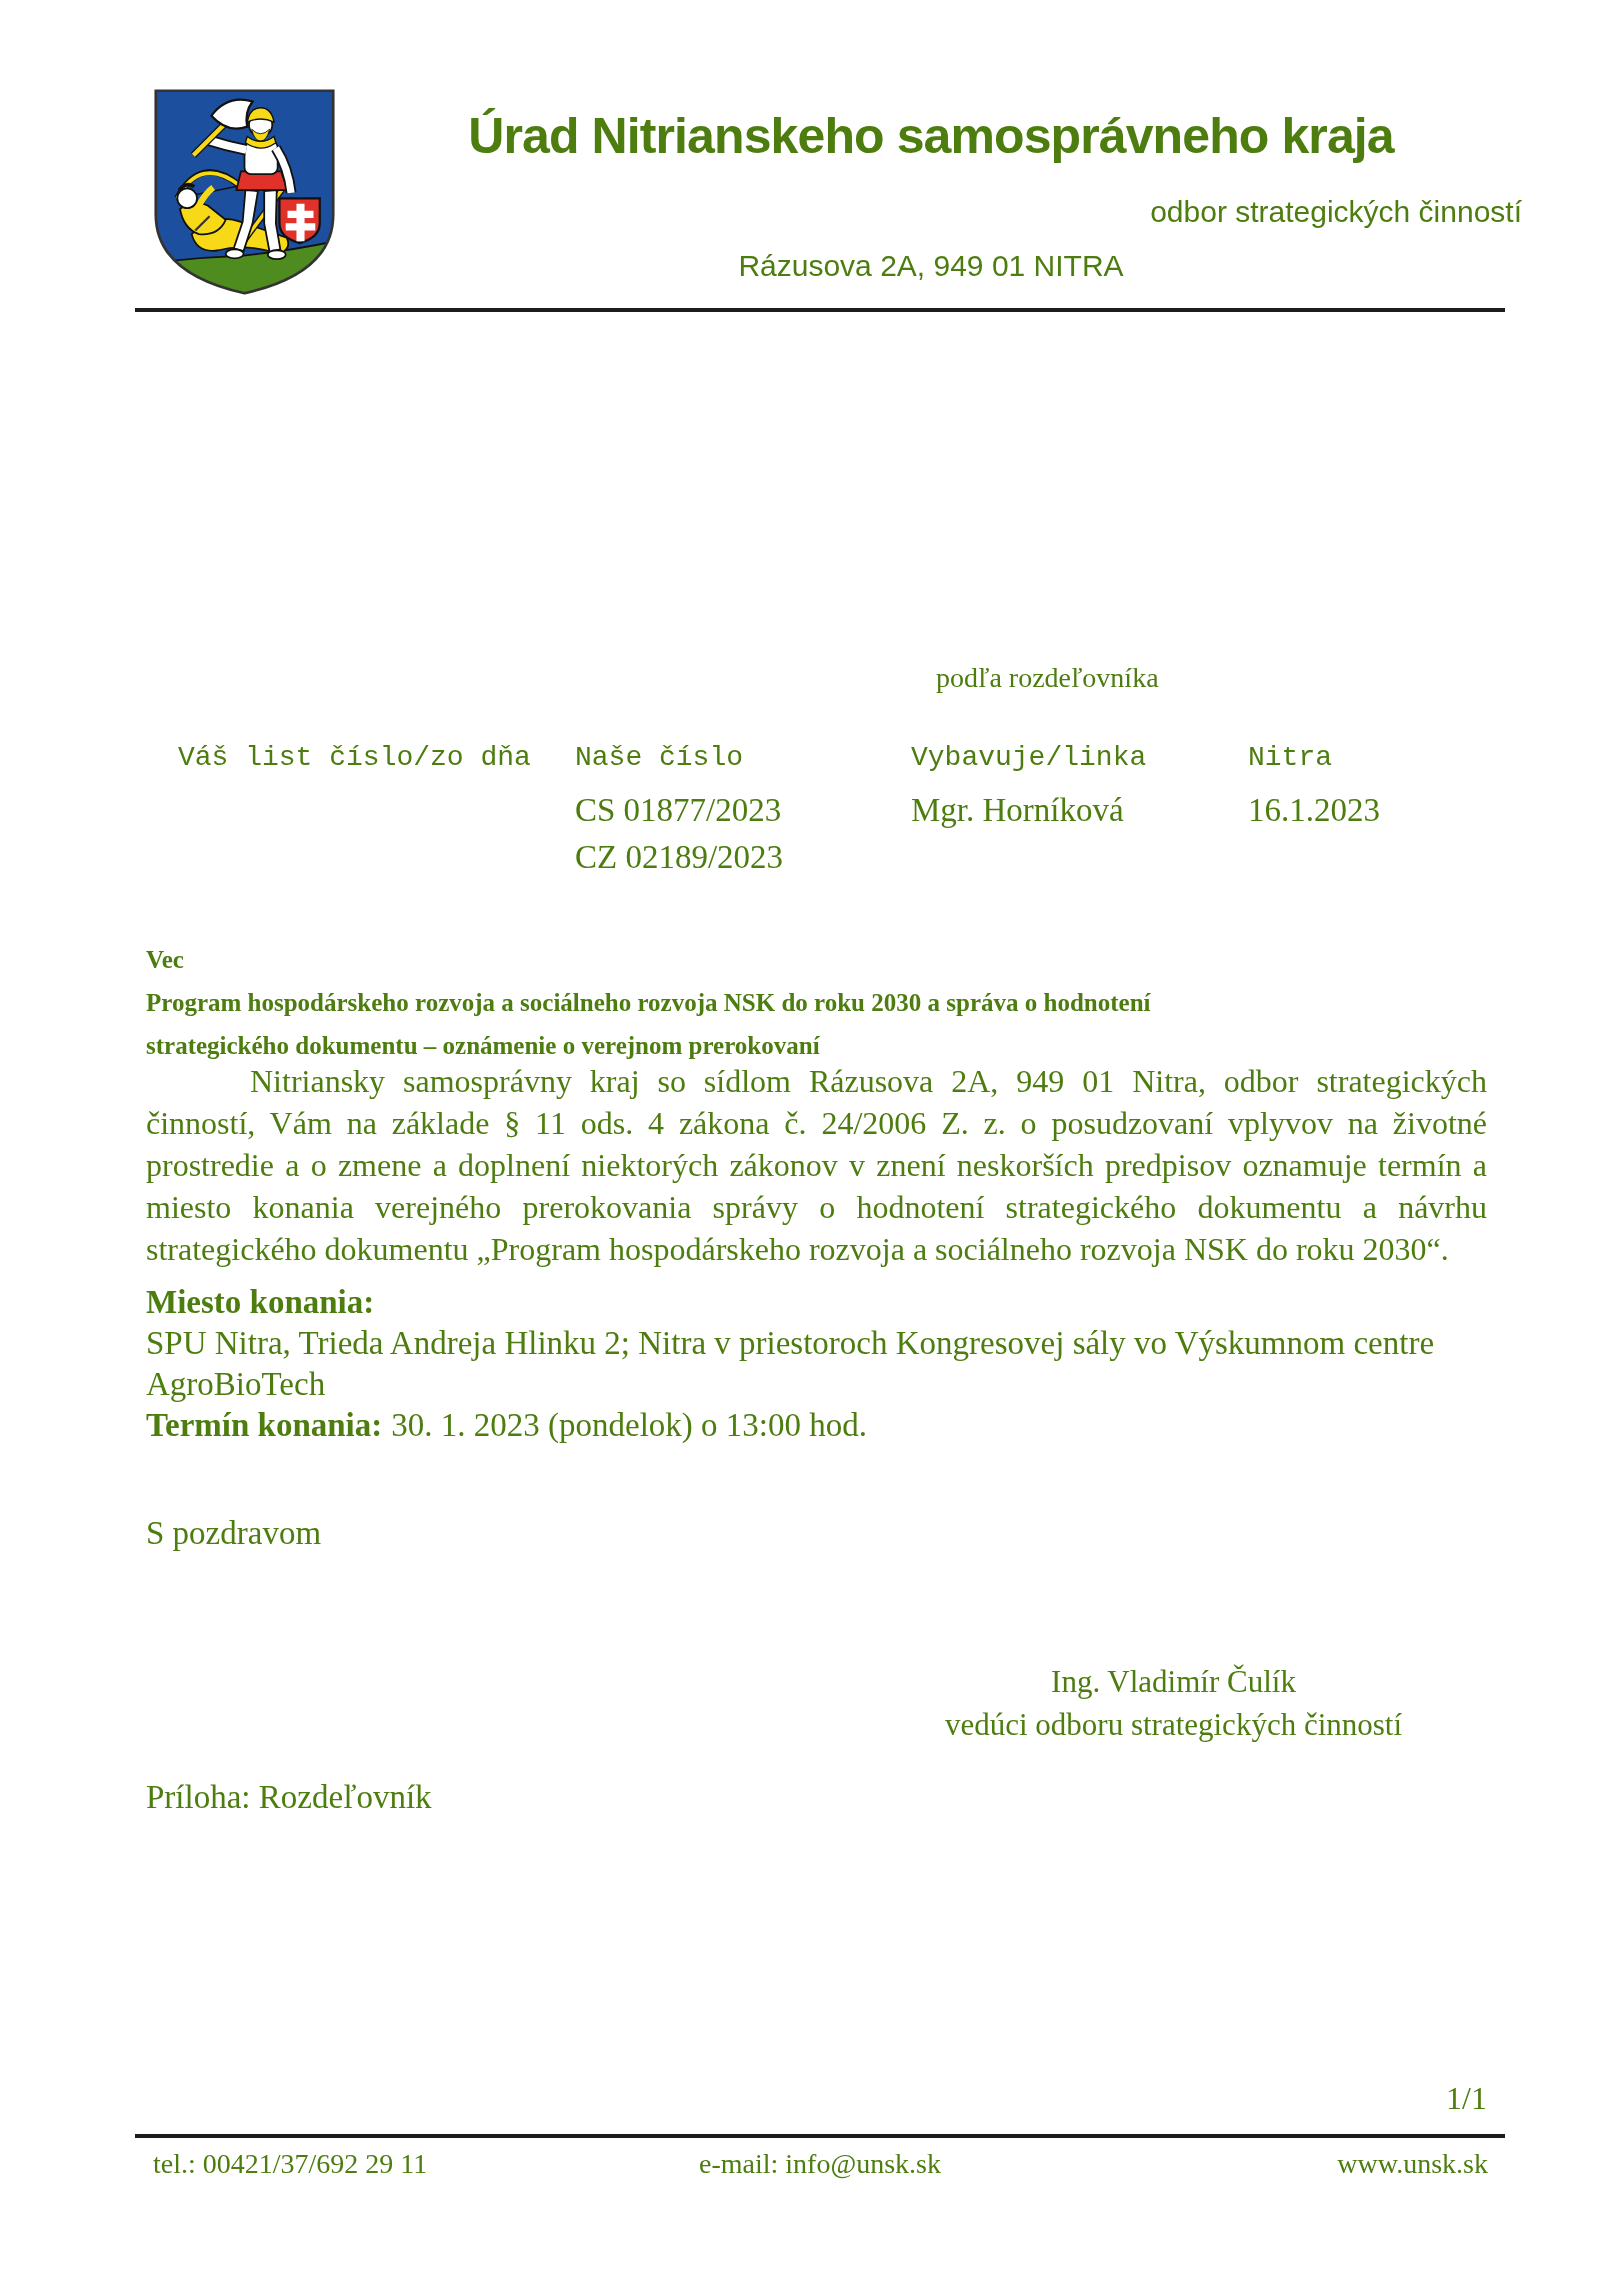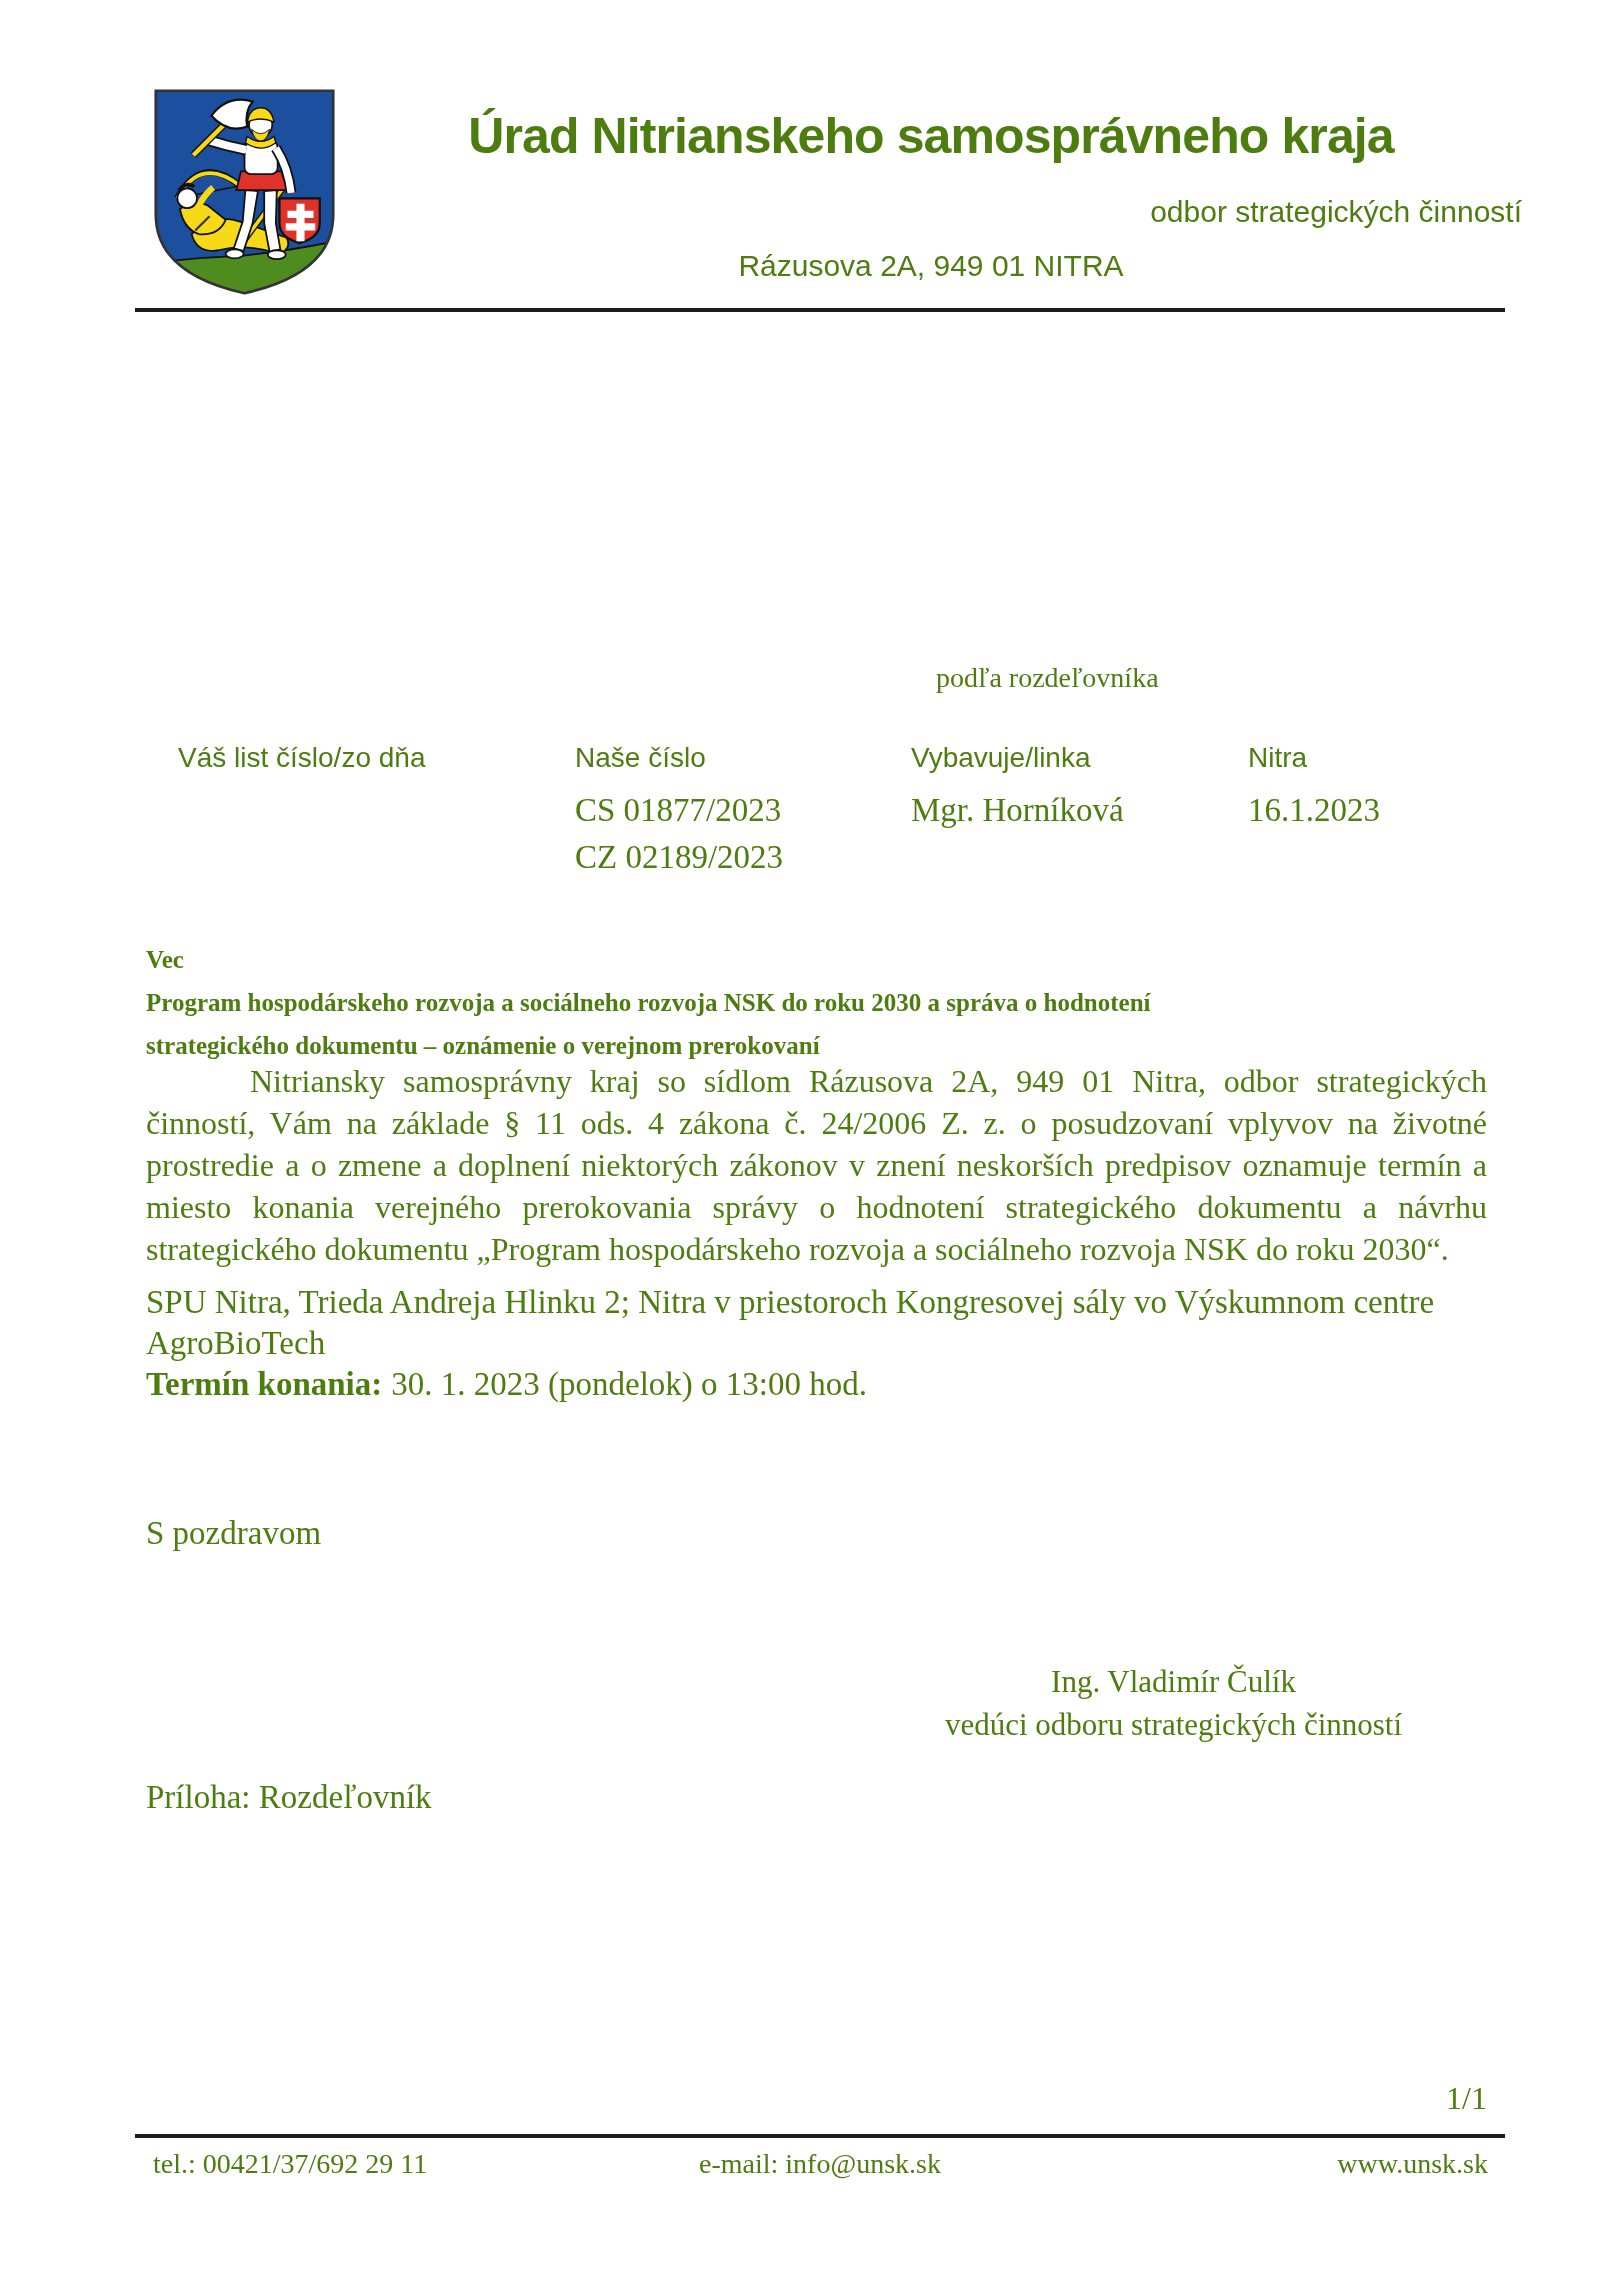--- a/index.html
+++ b/index.html
@@ -58,21 +58,21 @@
   .recipient {
     position: absolute;
     left: 936px; top: 614px;
     font-size: 28px;
     white-space: nowrap;
     margin-top: 48px;
   }
   
   .ref-col { position: absolute; top: 740px; }
   .ref-col .rt-h {
-    font-family: Liberation Sans, sans-serif;
+    font-family: Liberation Mono, monospace;
     font-size: 28px; line-height: 36px;
     margin-bottom: 10.7px;
     white-space: nowrap;
   }
   .ref-col .rt-v {
     font-size: 33px; line-height: 47px;
     white-space: nowrap;
   }
   .c1 { left: 178px; }
   .c2 { left: 575px; }
@@ -233,20 +233,21 @@
 
   <div class="subject">
     <div>Vec</div>
     <div>Program hospodárskeho rozvoja a sociálneho rozvoja NSK do roku 2030 a správa o hodnotení</div>
     <div>strategického dokumentu – oznámenie o verejnom prerokovaní</div>
   </div>
 
   <div class="para">Nitriansky samosprávny kraj so sídlom Rázusova 2A, 949 01 Nitra, odbor strategických činností, Vám na základe § 11 ods. 4 zákona č. 24/2006 Z. z. o posudzovaní vplyvov na životné prostredie a o zmene a doplnení niektorých zákonov v znení neskorších predpisov oznamuje termín a miesto konania verejného prerokovania správy o hodnotení strategického dokumentu a návrhu strategického dokumentu „Program hospodárskeho rozvoja a sociálneho rozvoja NSK do roku 2030“.</div>
 
   <div class="venue">
+    <div><span class="b">Miesto konania:</span></div>
     <div>SPU Nitra, Trieda Andreja Hlinku 2; Nitra v priestoroch Kongresovej sály vo Výskumnom centre</div>
     <div>AgroBioTech</div>
     <div>
       <span class="b">Termín konania:</span><span class="date-value">30. 1. 2023 (pondelok) o 13:00 hod.</span>
     </div>
   </div>
 
   <div class="closing">S pozdravom</div>
 
   <div class="signature">

